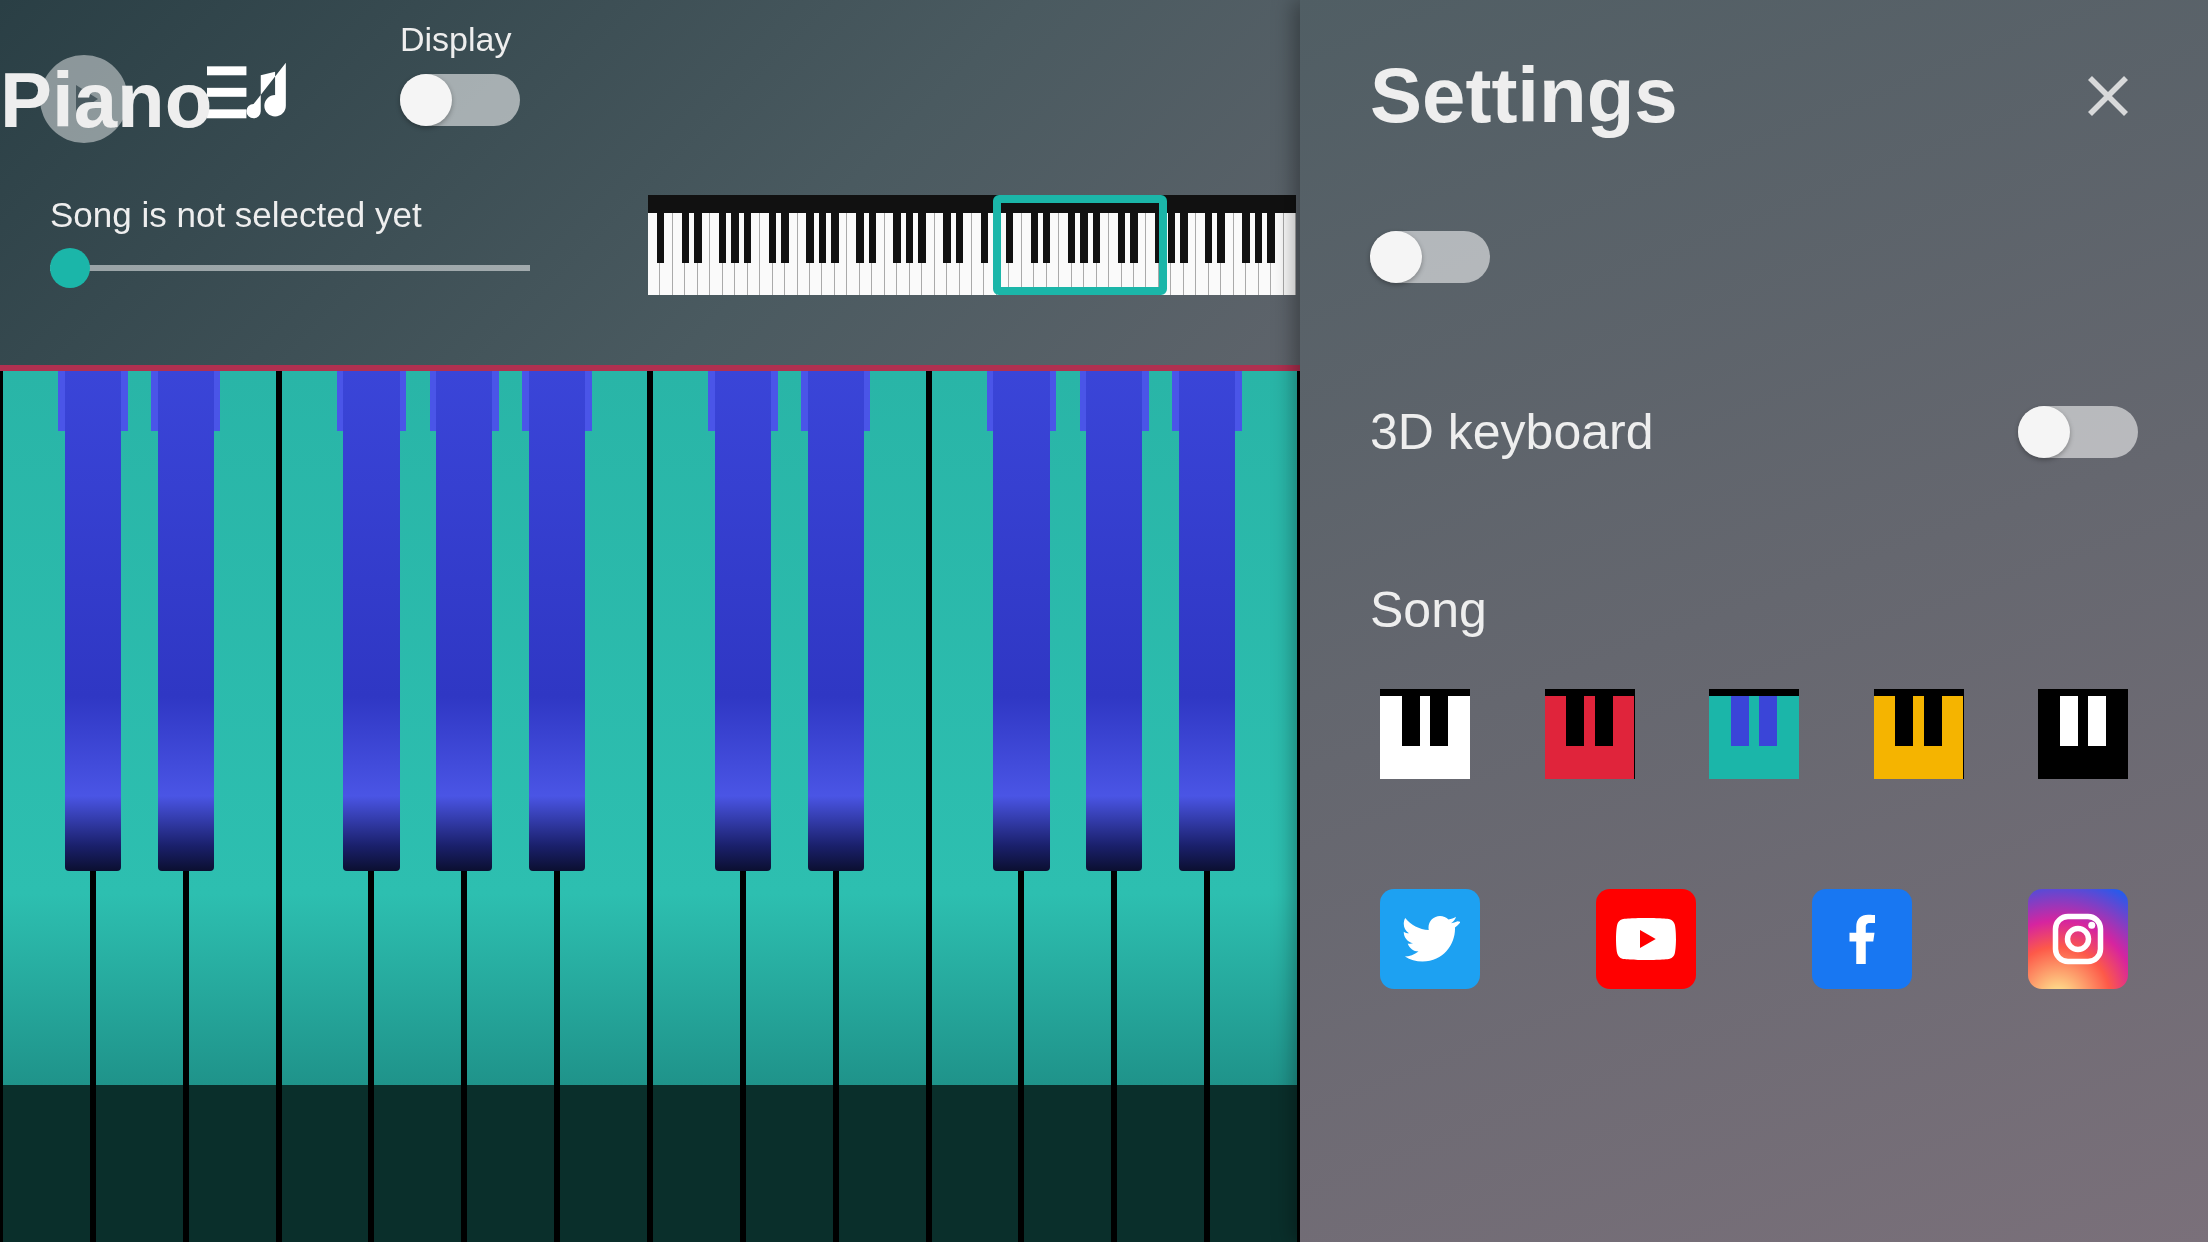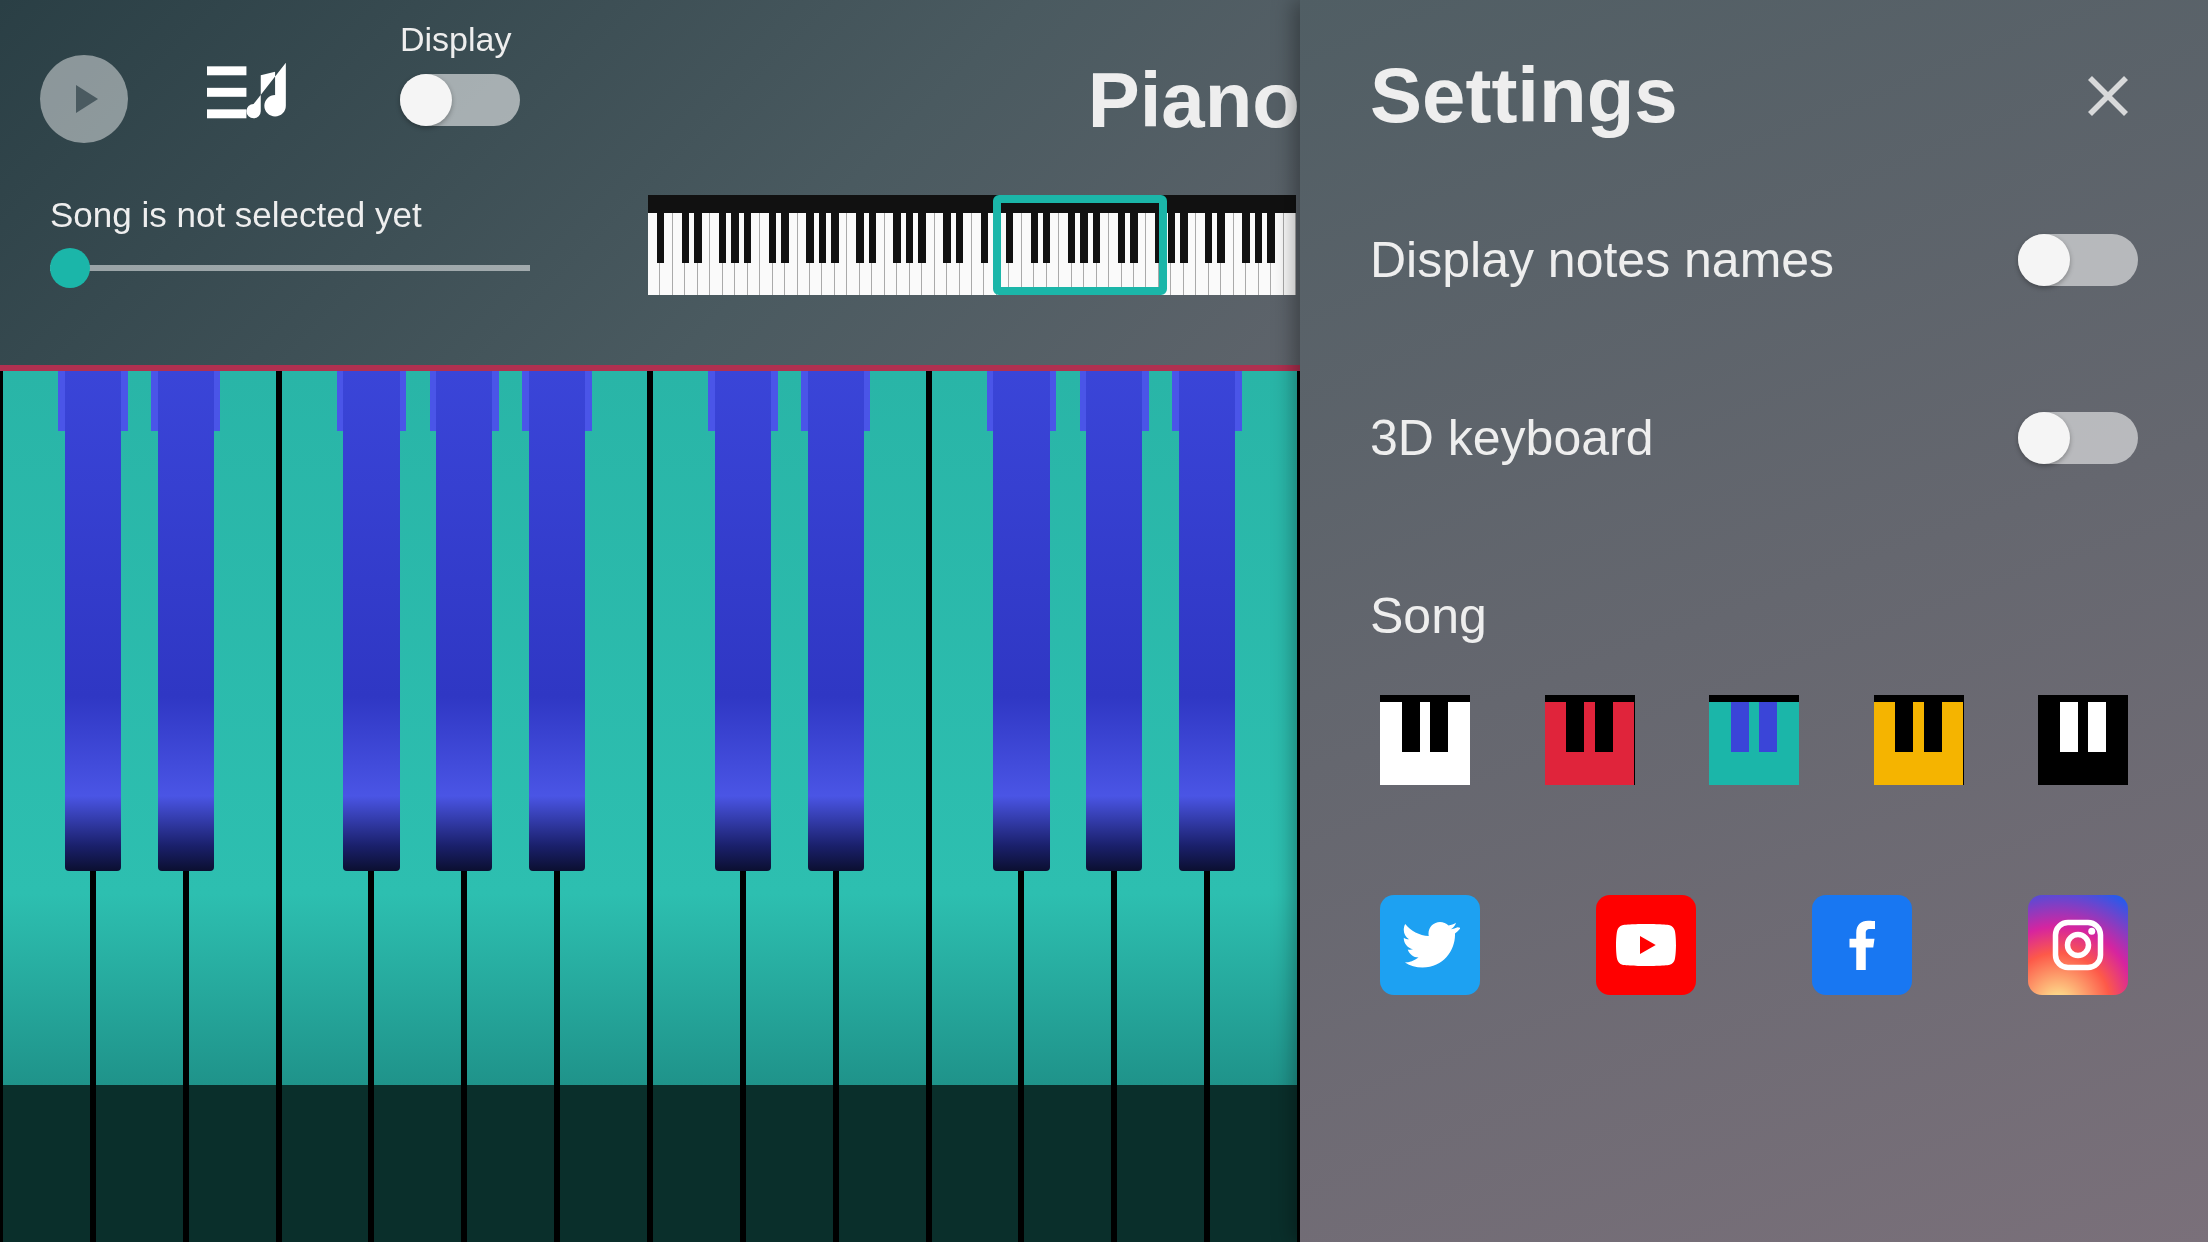--- a/index.html
+++ b/index.html
@@ -67,21 +67,21 @@
     width: 52px; height: 52px;
     background: #f5f5f5;
     border-radius: 50%;
     left: 0; top: 0;
     box-shadow: 0 2px 5px rgba(0,0,0,0.3);
   }
   .app-title {
     position: absolute;
     left: 0; width: 1300px;
     top: 55px;
-    text-align: right;
+    text-align: left;
     font-size: 78px;
     font-weight: 700;
     pointer-events: none;
   }
 
   .subrow {
     position: relative;
     height: 170px;
     padding: 0 40px;
     text-align: center;
@@ -449,21 +449,20 @@
   <div class="settings-header">
     <div class="settings-title">Settings</div>
     <div class="close-btn">
       <svg viewBox="0 0 24 24" width="54" height="54">
         <path d="M4 4 L20 20 M20 4 L4 20" stroke="#eee" stroke-width="2.5" fill="none"></path>
       </svg>
     </div>
   </div>
 
   <div class="setting-row">
-    <div class="setting-label">Display notes names</div>
     <div class="toggle"></div>
   </div>
 
   <div class="setting-row">
     <div class="setting-label">3D keyboard</div>
     <div class="toggle"></div>
   </div>
 
   <div class="section-label">Song</div>
   <div class="swatches" id="swatches">

